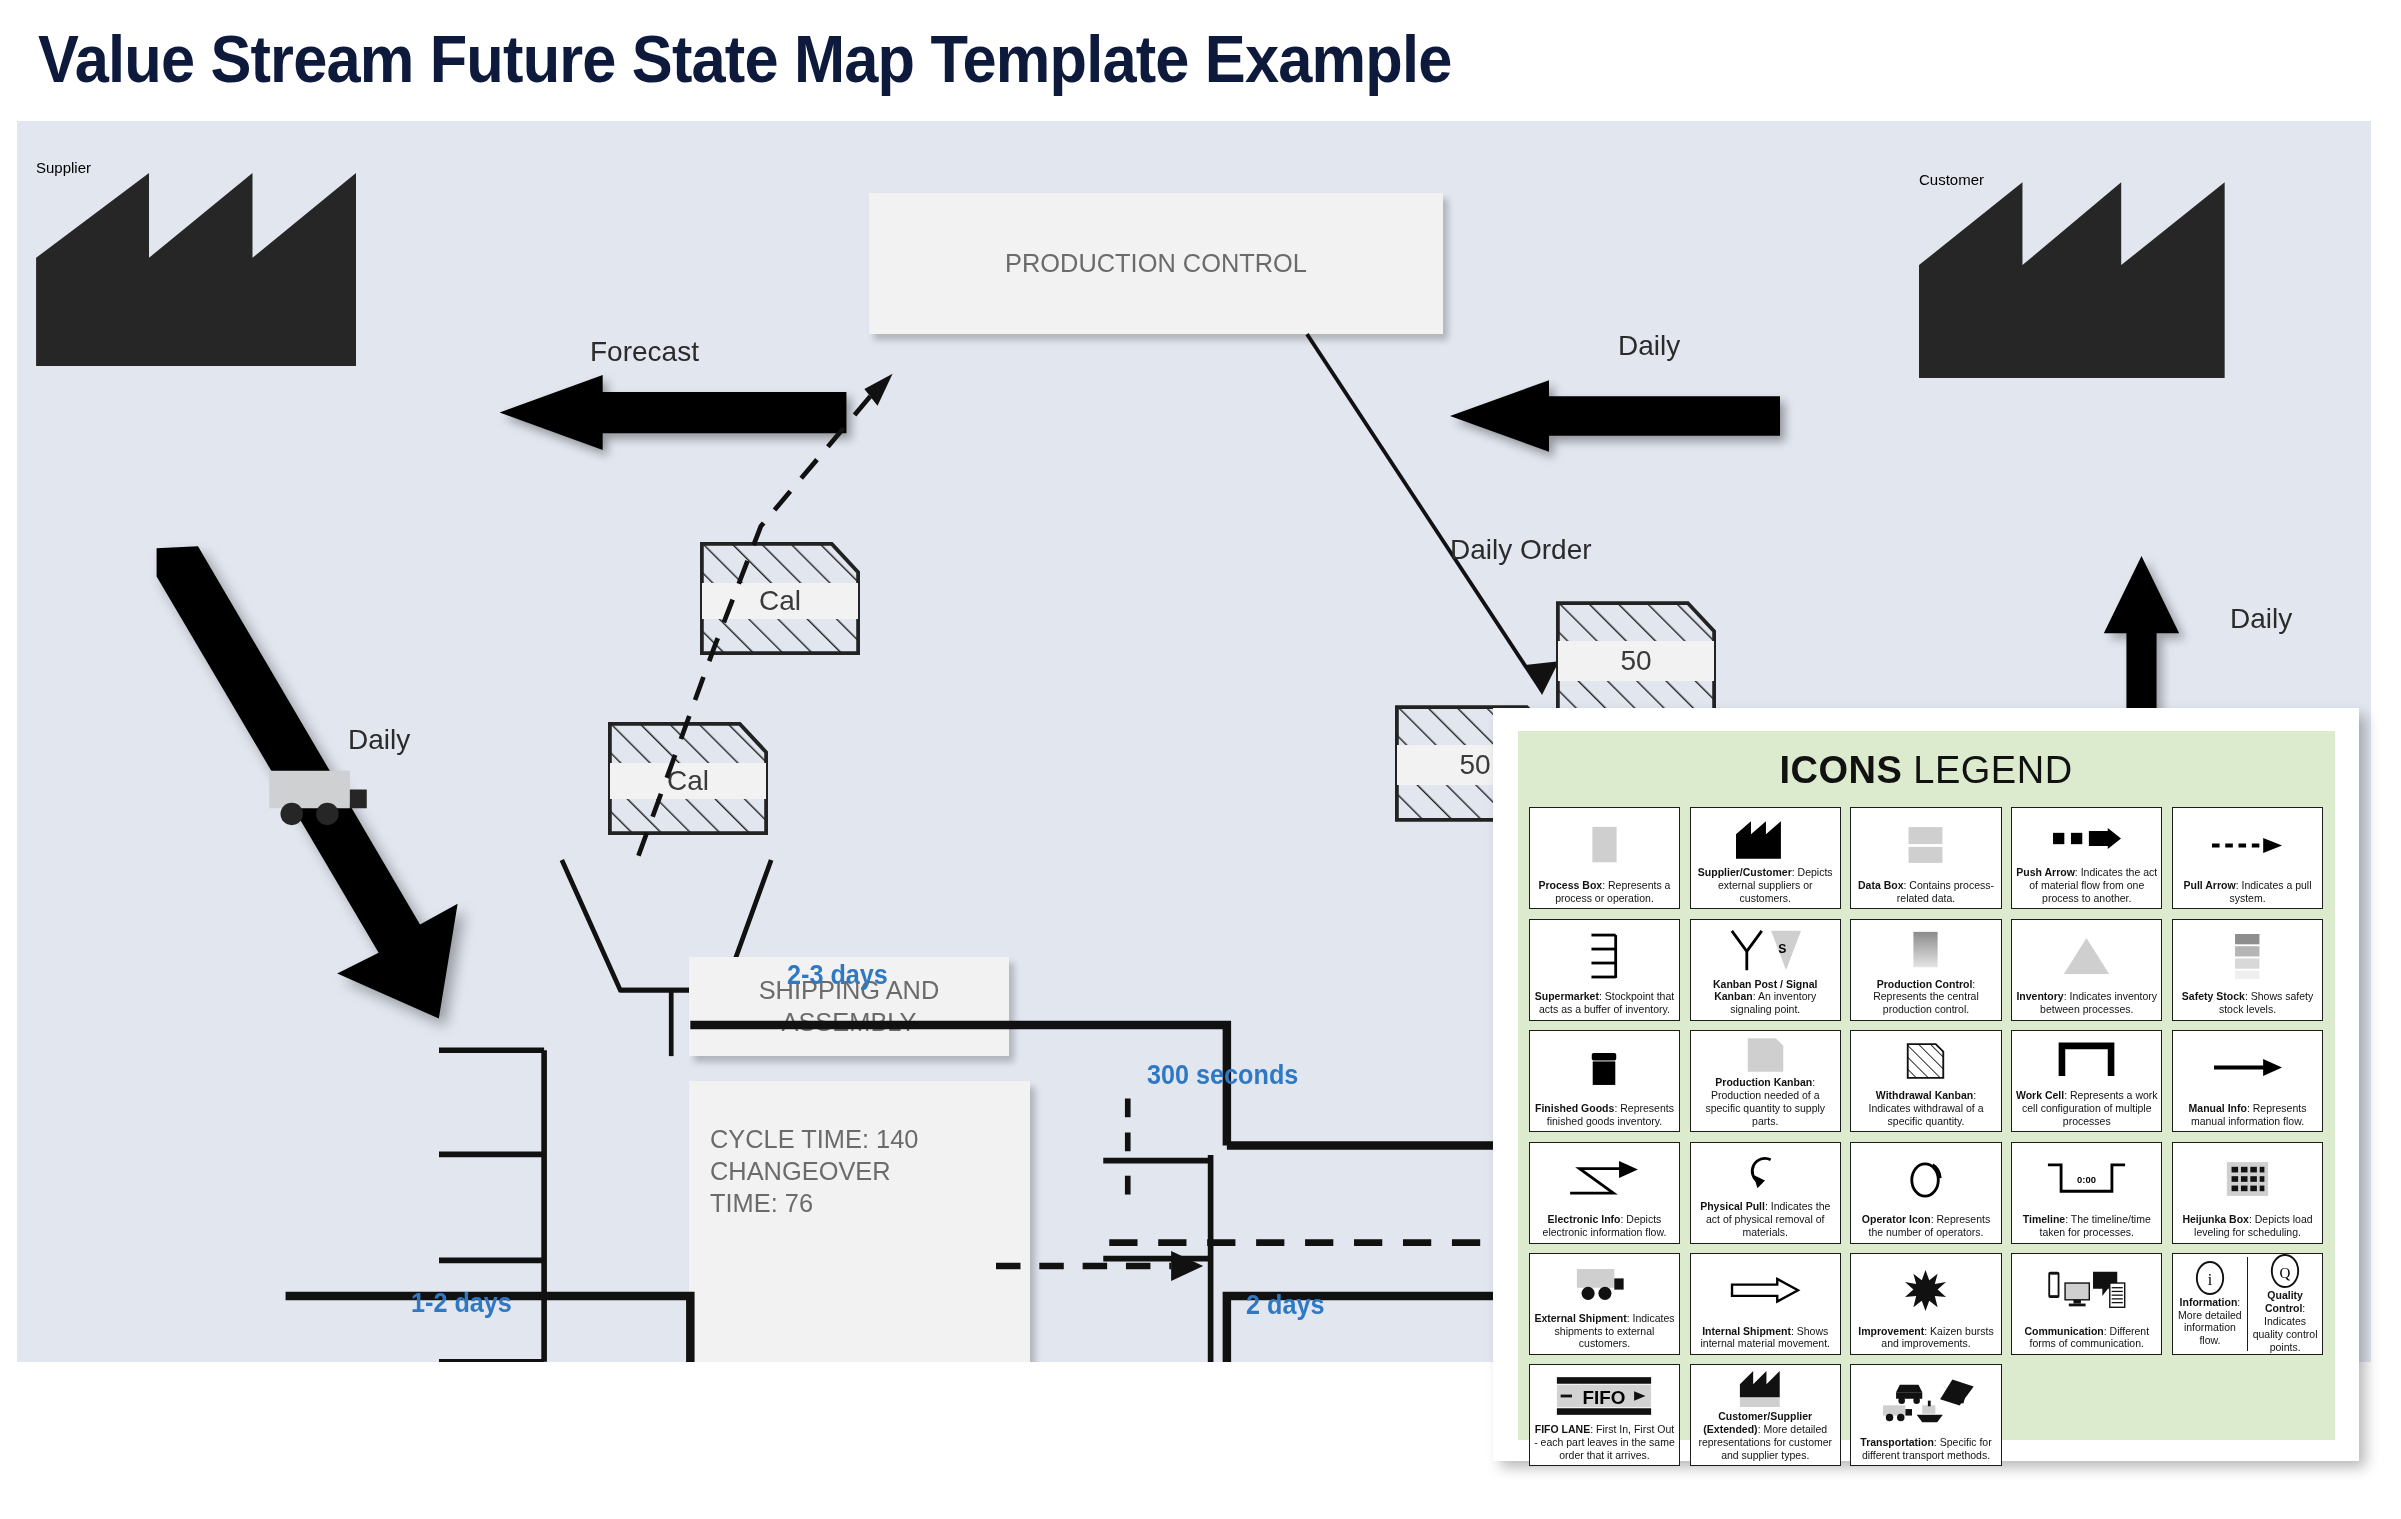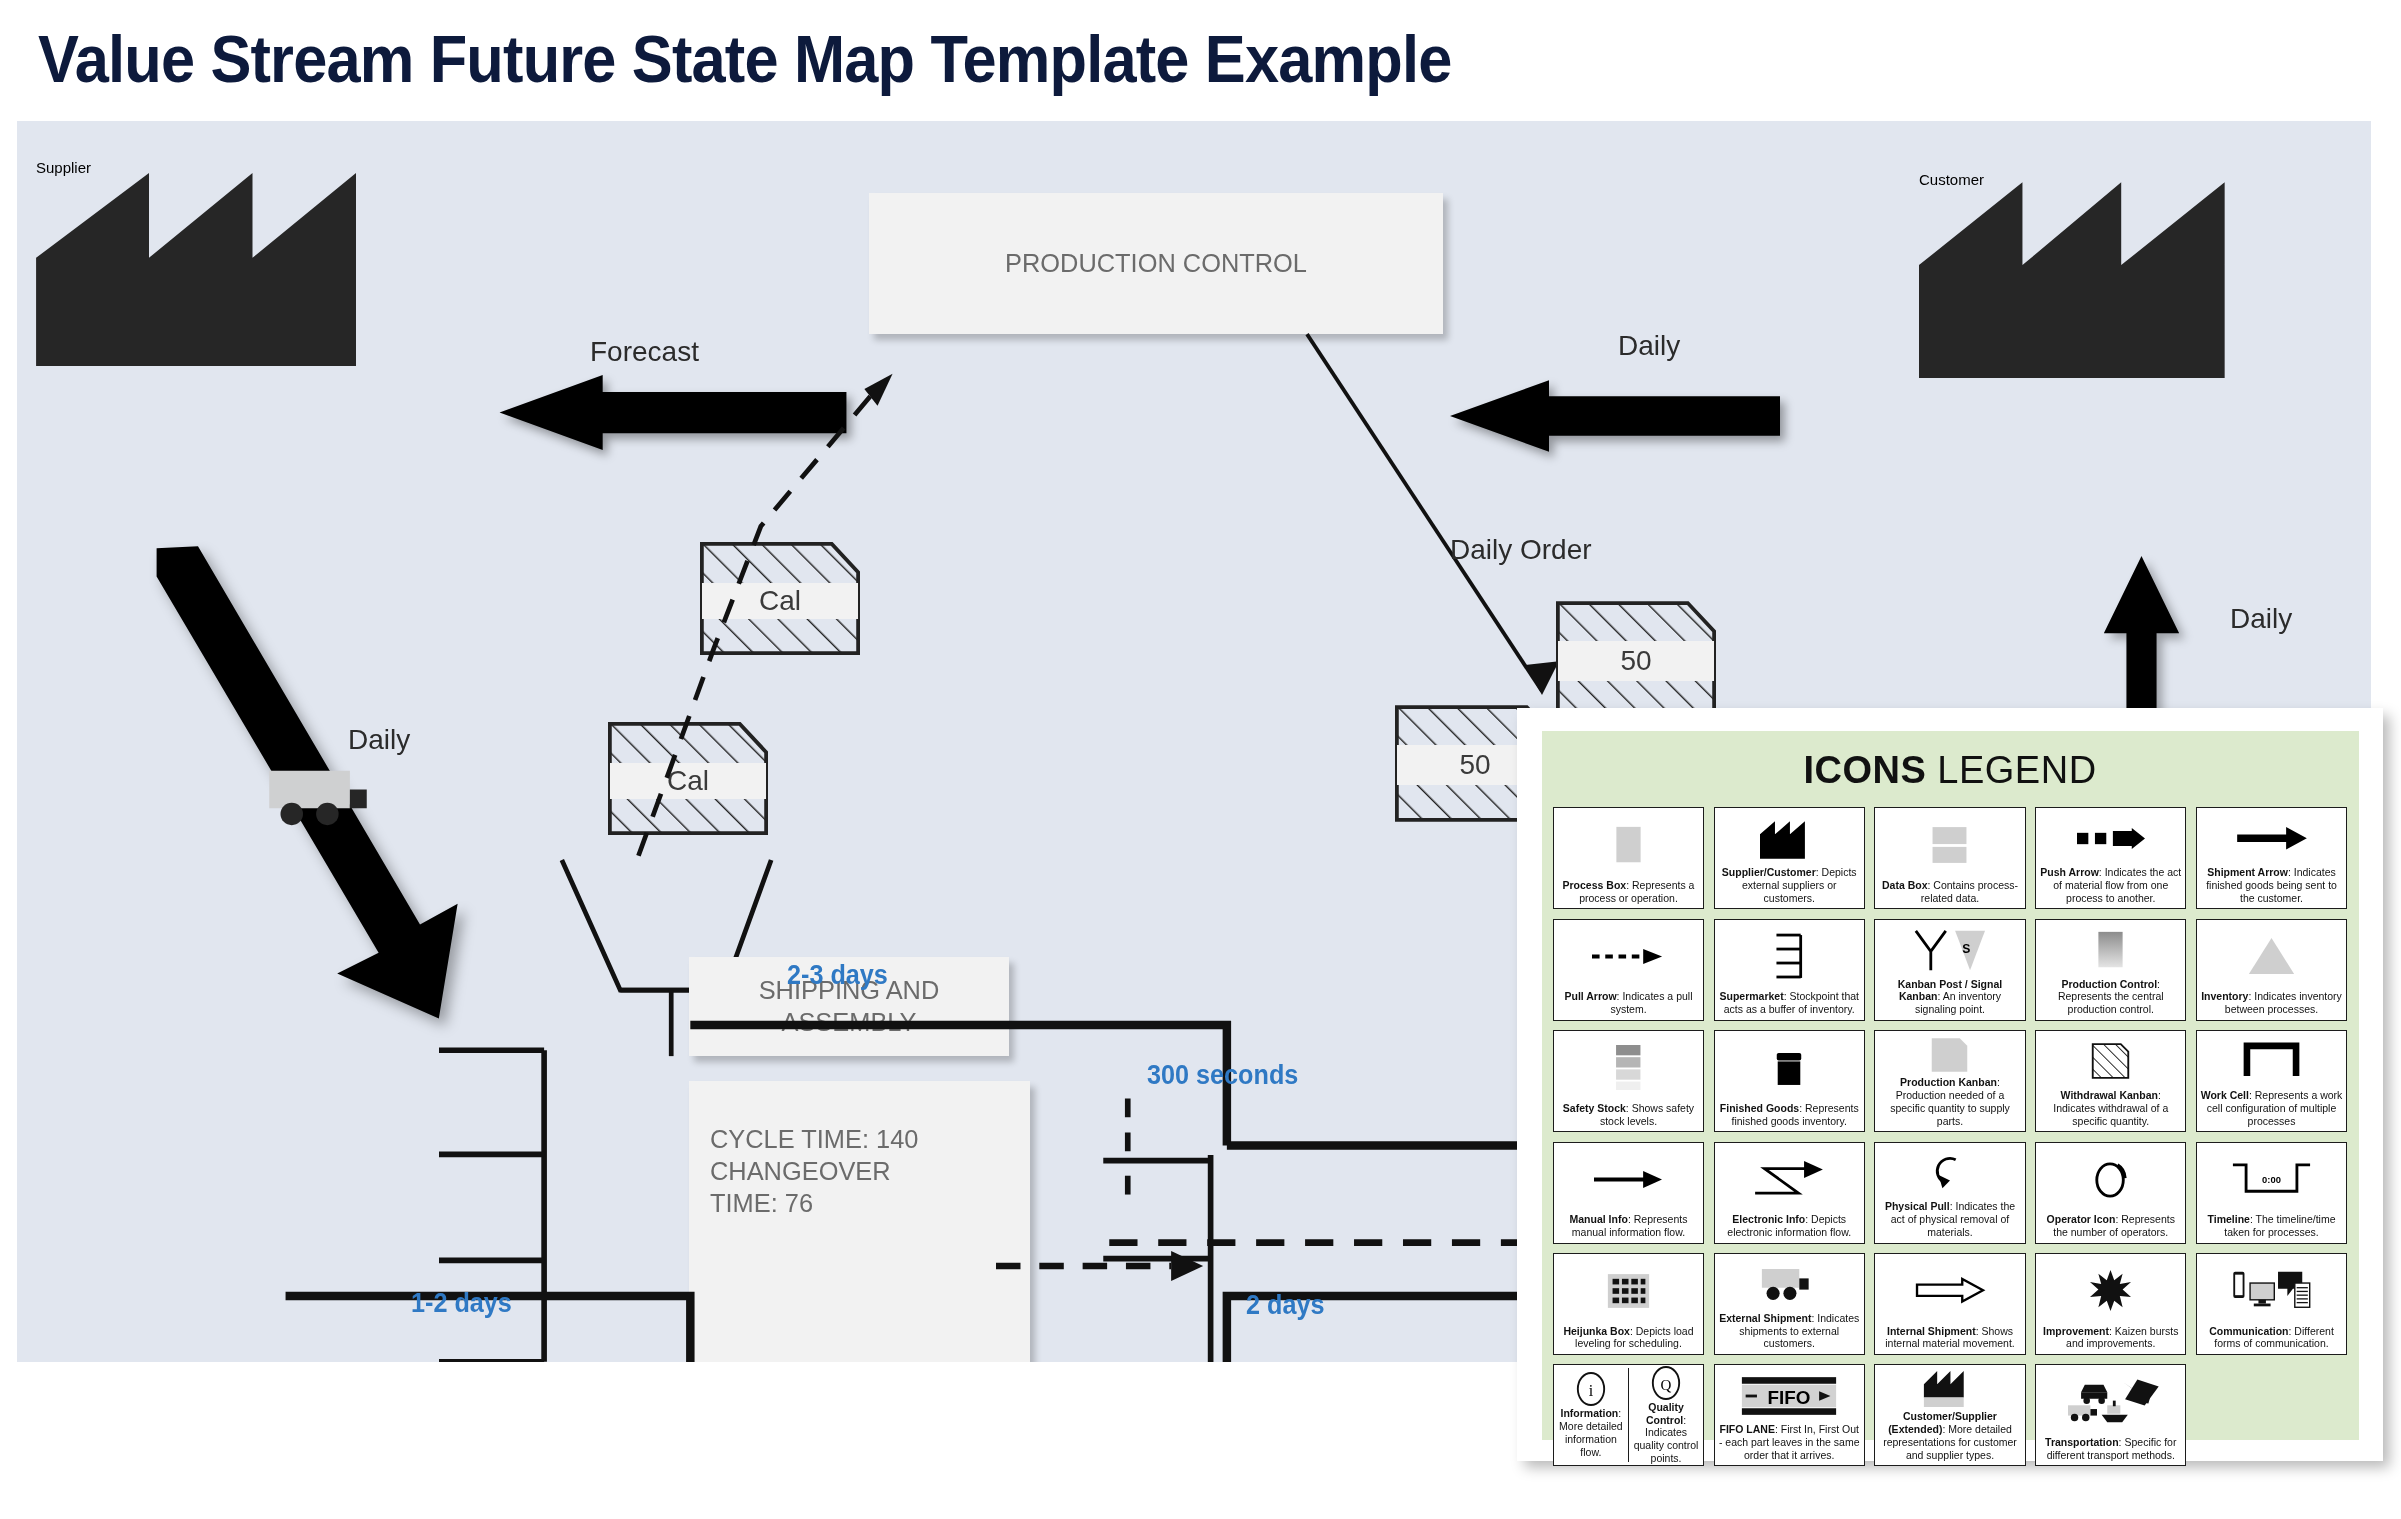--- a/index.html
+++ b/index.html
@@ -46,21 +46,21 @@
   .kanban .num{
     position:absolute;left:1.9px;right:1.9px;top:34%;height:34%;
     background:#f2f2f2;display:flex;align-items:center;justify-content:center;
     font-size:28px;color:#3a3a3a;font-family:"Liberation Sans",sans-serif;
   }
 
   
   #legend-panel{
     position:absolute;left:1493px;top:708px;width:866px;height:753px;
     background:#ffffff;box-shadow:6.6px 6.6px 13px rgba(0,0,0,.28);
-    padding:2px;box-sizing:border-box;margin-left:24px;
+    padding:2px;box-sizing:border-box;
   }
   #legend-inner{
     position:absolute;left:24.5px;top:22.6px;right:24.5px;bottom:21px;
     background:#dceacd;padding:7.5px 11.3px 13px 11.3px;box-sizing:border-box;
   }
   #legend-title{
     text-align:center;font-size:38px;color:#111;margin:11.3px 0 15px 0;
     font-family:"Liberation Sans",sans-serif;letter-spacing:0.5px;
   }
   #legend-title b{font-weight:bold;}
@@ -330,28 +330,20 @@
         <div class="lic">
           <svg width="68" height="21" viewBox="0 0 72 22">
               <rect x="0" y="5" width="12" height="12"></rect>
               <rect x="19" y="5" width="12" height="12"></rect>
               <path d="M38,3 L58,3 L58,0 L72,11 L58,22 L58,19 L38,19 Z"></path>
             </svg>
         </div>
         <div class="ltxt"><b>Push Arrow</b><span>: Indicates the act of material flow from one process to another.</span></div>
       </div>
 
-      <div class="lcell">
-        <div class="lic">
-          <svg width="70" height="22.6" viewBox="0 0 74 24">
-              <path d="M0,8 L52,8 L52,0 L74,12 L52,24 L52,16 L0,16 Z"></path>
-            </svg>
-        </div>
-        <div class="ltxt"><b>Shipment Arrow</b><span>: Indicates finished goods being sent to the customer.</span></div>
-      </div>
 
       <div class="lcell">
         <div class="lic">
           <svg width="72" height="19" viewBox="0 0 76 20">
               <line x1="0" y1="10" x2="54" y2="10" stroke="#000" stroke-width="4" stroke-dasharray="8 6"></line>
               <path d="M54,2 L74,10 L54,18 Z"></path>
             </svg>
         </div>
         <div class="ltxt"><b>Pull Arrow</b><span>: Indicates a pull system.</span></div>
       </div>

